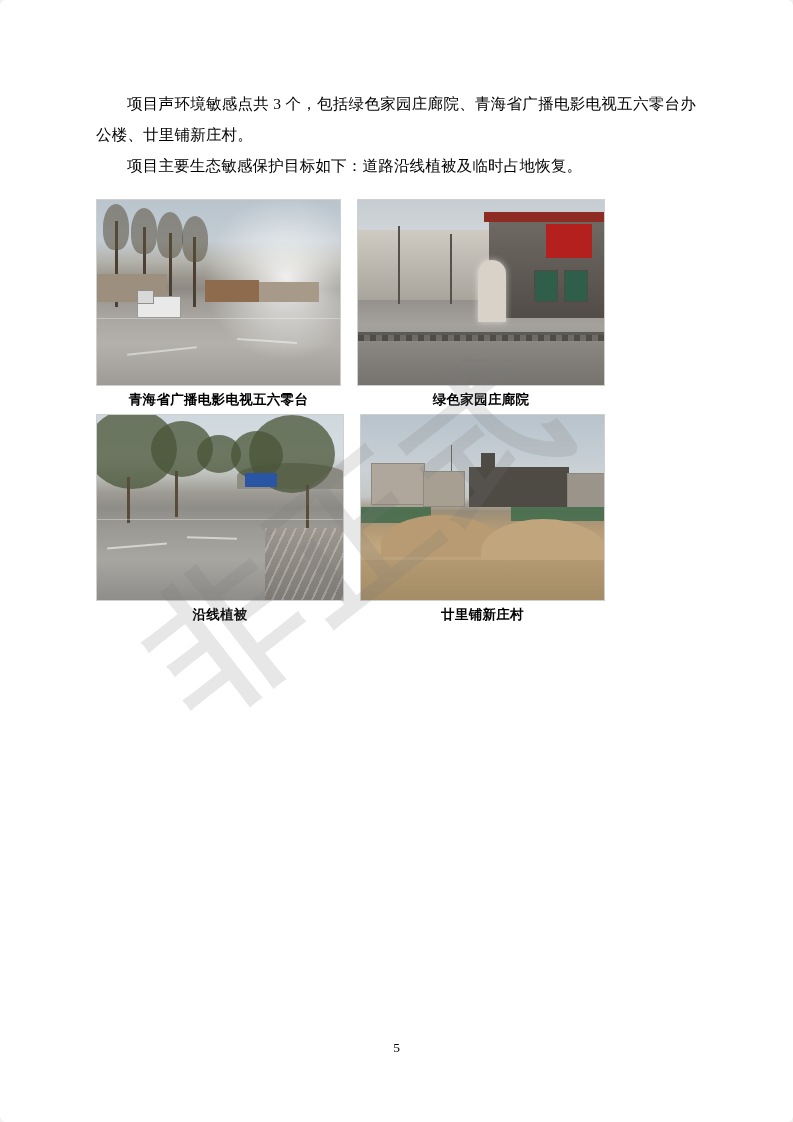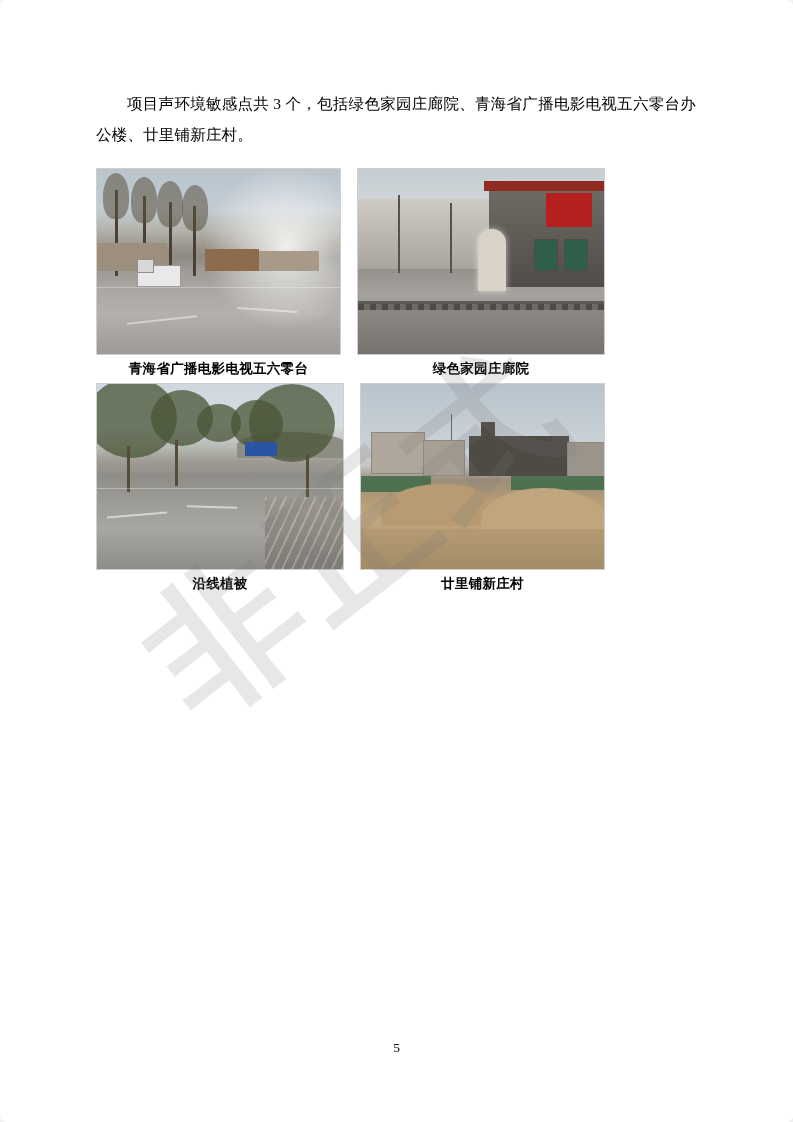--- a/index.html
+++ b/index.html
@@ -312,20 +312,21 @@
 </head>
 <body>
 
 <div class="page">
 
   <div class="content">
 
     <p class="para">项目声环境敏感点共 3 个，包括绿色家园庄廊院、青海省广播电影电视五六零台办公楼、廿里铺新庄村。</p>
 
 
+    <p class="para">项目主要生态敏感保护目标如下：道路沿线植被及临时占地恢复。</p>
 
     <div class="fig-block">
 
       <div class="fig-row">
 
         <div class="fig">
           <div class="photo ph1">
             <div class="tree" style="left:18px;height:86px;"></div>
             <div class="treetop" style="left:6px;top:4px;"></div>
             <div class="tree" style="left:46px;height:80px;"></div>

